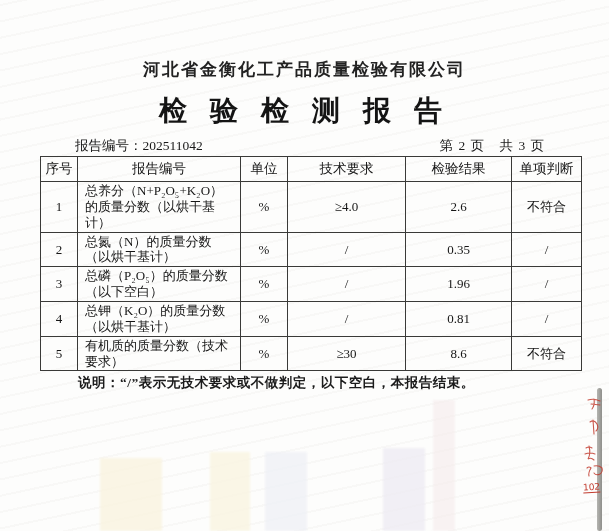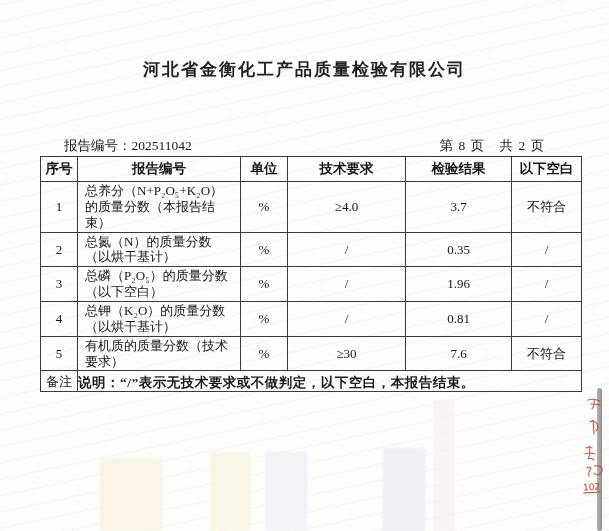--- a/index.html
+++ b/index.html
@@ -27,37 +27,37 @@
   }
   .doc-title{
     position:absolute;top:92px;left:0;width:100%;
     text-align:center;font-size:28px;font-weight:bold;
     letter-spacing:8px;color:#141414;
   }
   .meta-row{
     position:absolute;top:137px;left:40px;width:541px;
     font-size:13.5px;color:#1a1a1a;
   }
-  .report-no{position:absolute;left:24px;top:0;}
+  .report-no{position:absolute;left:35px;top:0;}
   .page-info{position:absolute;right:36px;top:0;letter-spacing:1px;}
 
   table.report{
     position:absolute;left:40px;top:156px;
     width:541px;border-collapse:collapse;table-layout:fixed;
     font-size:13px;color:#161616;
   }
   table.report th, table.report td{
     border:1.6px solid #3a3a38;
     padding:1px 4px;
     text-align:center;
     vertical-align:middle;
     line-height:1.22;
     overflow:hidden;
   }
-  table.report th{font-weight:bold;height:22px;font-size:13.5px;margin-top:44px;}
+  table.report th{font-weight:normal;height:22px;font-size:13.5px;margin-top:44px;}
   table.report td.item-cell{text-align:left;padding-left:7px;padding-right:4px;}
   table.report tr.data-row{height:32px;}
   table.report tr.remark-row{height:21px;}
   col.c-no{width:37px;}
   col.c-item{width:163px;}
   col.c-unit{width:47px;}
   col.c-req{width:118px;}
   col.c-res{width:106px;}
   col.c-jud{width:70px;}
 
@@ -92,52 +92,53 @@
 
   <div class="scan-texture"></div>
 
   <div class="ghost" style="left:100px;top:458px;width:62px;height:73px;background:#faf3dc;opacity:.7;"></div>
   <div class="ghost" style="left:210px;top:452px;width:40px;height:79px;background:#faf4de;opacity:.7;"></div>
   <div class="ghost" style="left:265px;top:452px;width:42px;height:79px;background:#eef0f6;opacity:.7;"></div>
   <div class="ghost" style="left:383px;top:448px;width:42px;height:83px;background:#edeaf3;opacity:.7;"></div>
   <div class="ghost" style="left:433px;top:400px;width:22px;height:131px;background:#f5ecec;opacity:.6;"></div>
 
   <div class="company">河北省金衡化工产品质量检验有限公司</div>
+  <div class="doc-title">检 验 检 测 报 告</div>
 
   <div class="meta-row">
     <span class="report-no"><span>报告编号：</span><span>202511042</span></span>
-    <span class="page-info">第 8 页　共 2 页</span>
+    <span class="page-info">第 2 页　共 3 页</span>
   </div>
 
   <table class="report">
     <colgroup>
       <col class="c-no">
         <col class="c-item">
         <col class="c-unit">
       <col class="c-req">
         <col class="c-res">
         <col class="c-jud">
     </colgroup>
     <thead>
       <tr>
         <th>序号</th>
         <th>报告编号</th>
         <th>单位</th>
         <th>技术要求</th>
         <th>检验结果</th>
-        <th>以下空白</th>
+        <th>单项判断</th>
       </tr>
     </thead>
     <tbody>
       <tr class="data-row">
         <td>1</td>
-        <td class="item-cell">总养分（N+P₂O₅+K₂O）的质量分数（本报告结束）</td>
+        <td class="item-cell">总养分（N+P₂O₅+K₂O）的质量分数（以烘干基计）</td>
         <td>%</td>
         <td>≥4.0</td>
-        <td>3.7</td>
+        <td>2.6</td>
         <td>不符合</td>
       </tr>
       <tr class="data-row">
         <td>2</td>
         <td class="item-cell">总氮（N）的质量分数（以烘干基计）</td>
         <td>%</td>
         <td>/</td>
         <td>0.35</td>
         <td>/</td>
       </tr>
@@ -155,26 +156,22 @@
         <td>%</td>
         <td>/</td>
         <td>0.81</td>
         <td>/</td>
       </tr>
       <tr class="data-row">
         <td>5</td>
         <td class="item-cell">有机质的质量分数（技术要求）</td>
         <td>%</td>
         <td>≥30</td>
-        <td>7.6</td>
+        <td>8.6</td>
         <td>不符合</td>
-      </tr>
-      <tr class="remark-row">
-        <td>备注</td>
-        <td colspan="5">/</td>
       </tr>
     </tbody>
   </table>
 
   <div class="note-line">说明：“/”表示无技术要求或不做判定，以下空白，本报告结束。</div>
 
   <div class="edge-strip"></div>
 
   <div class="red-marks">
     <svg width="29" height="105" viewBox="0 0 29 105">

